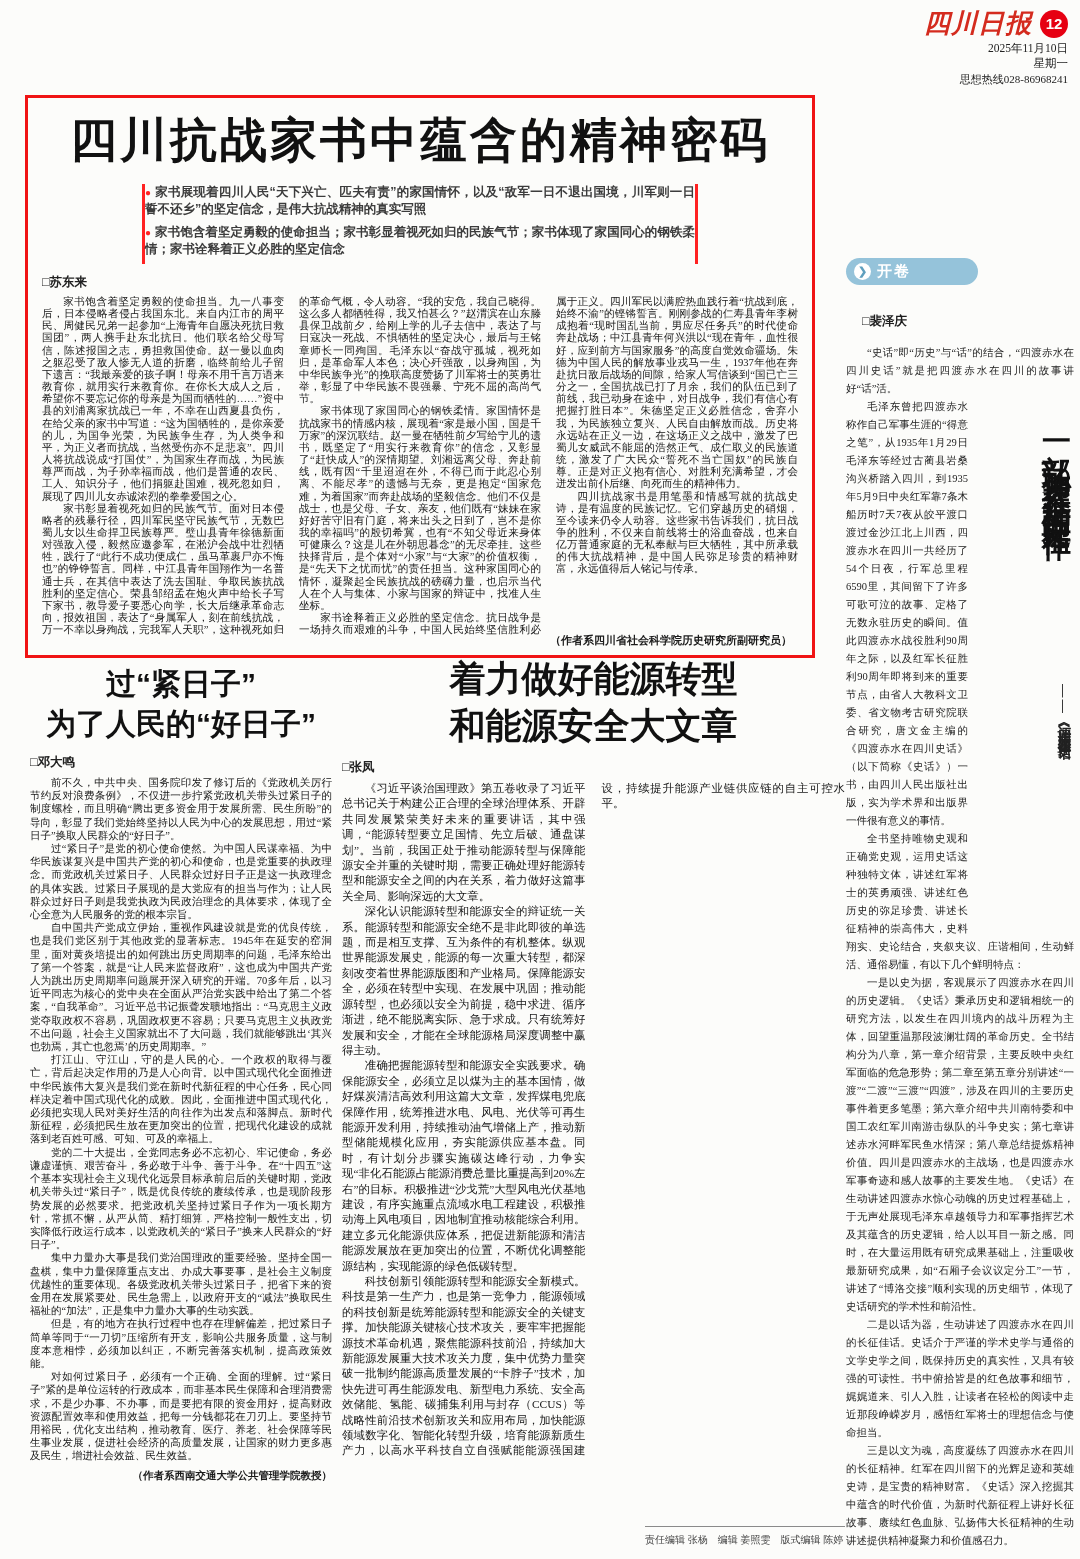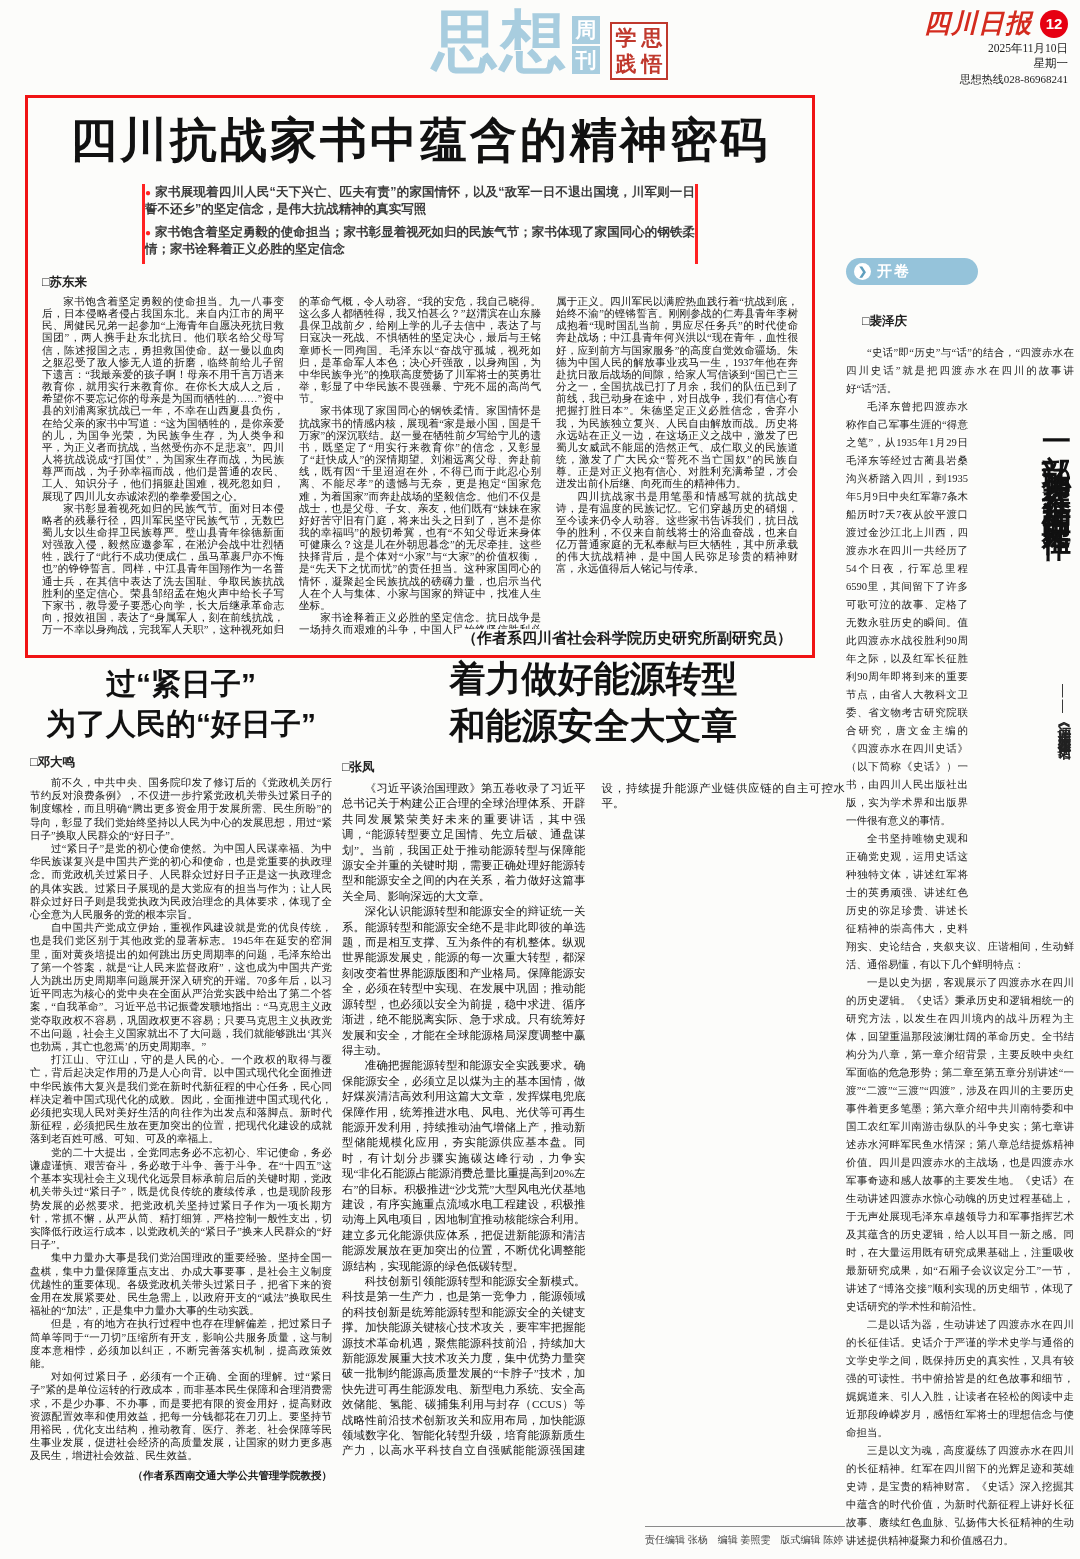--- a/index.html
+++ b/index.html
@@ -38,21 +38,21 @@
   .lead-summary { display:flex; width:556px; margin:16px auto 0; }
   .lead-bar { width:3px; background:#f22; flex:0 0 3px; }
   .lead-bullets { flex:1; padding:0 0; }
   .lead-bullets p { font-size:12.5px; line-height:16px; color:#3c3c3c; font-weight:bold; text-align:justify;
                     margin-bottom:7px; font-family:"Liberation Sans","DejaVu Sans",sans-serif; }
   .lead-bullets p::before { content:"●"; color:#f22; margin-right:4px; font-size:10px; }
   .byline { font-size:12.5px; font-weight:bold; color:#222; margin:10px 0 5px;
             font-family:"Liberation Sans","DejaVu Sans",sans-serif; }
   .lead-cols { height:352px; columns:3; column-gap:15px; column-fill:auto; text-align:justify; }
   .lead-cols p { font-size:10.6px; line-height:12.15px; text-indent:2em; color:#161616; }
-  .lead-credit { position:absolute; right:20px; bottom:7px; font-size:15px; font-weight:bold;
+  .lead-credit { position:absolute; right:20px; bottom:7px; font-size:11px; font-weight:bold;
                  background:#fcfcfa; padding-left:6px;margin-left:39px; }
 
   
   .art-left { position:absolute; left:30px; top:664px; width:302px; }
   .art-left h2 { text-align:center; font-size:30px; line-height:40px; font-weight:900; color:#111; }
   .art-left .body p { font-size:10.5px; line-height:13.2px; text-indent:2em; text-align:justify; color:#161616; }
   .art-credit { text-align:right; font-size:10.5px; font-weight:bold; margin-top:6px; }
 
   .art-mid { position:absolute; left:342px; top:655px; width:503px; }
   .art-mid h2 { text-align:center; font-size:36px; line-height:47px; font-weight:900; color:#111; }
@@ -82,33 +82,20 @@
   
   .footer-credits { position:absolute; left:645px; top:1526px; width:200px; border-top:1px solid #8a8a8a;
                     padding-top:6px; font-size:10px; color:#444;
                     font-family:"Liberation Sans","DejaVu Sans",sans-serif; }
 </style>
 </head>
 <body>
 
 <div class="page">
 
-  <div class="logo-block">
-    <div class="logo-main">思想</div>
-    <div class="logo-tiles">
-      <div class="logo-tile">周</div>
-      <div class="logo-tile">刊</div>
-    </div>
-    <div class="seal">
-      <span>学</span>
-      <span>思</span>
-      <span>践</span>
-      <span>悟</span>
-    </div>
-  </div>
   <div class="masthead">
     <div class="paper-row">
       <span class="paper-name">四川日报</span>
       <span class="page-badge">12</span>
     </div>
     <div class="date-line">2025年11月10日</div>
     <div class="date-line">星期一</div>
     <div class="hotline">思想热线028-86968241</div>
   </div>
 

